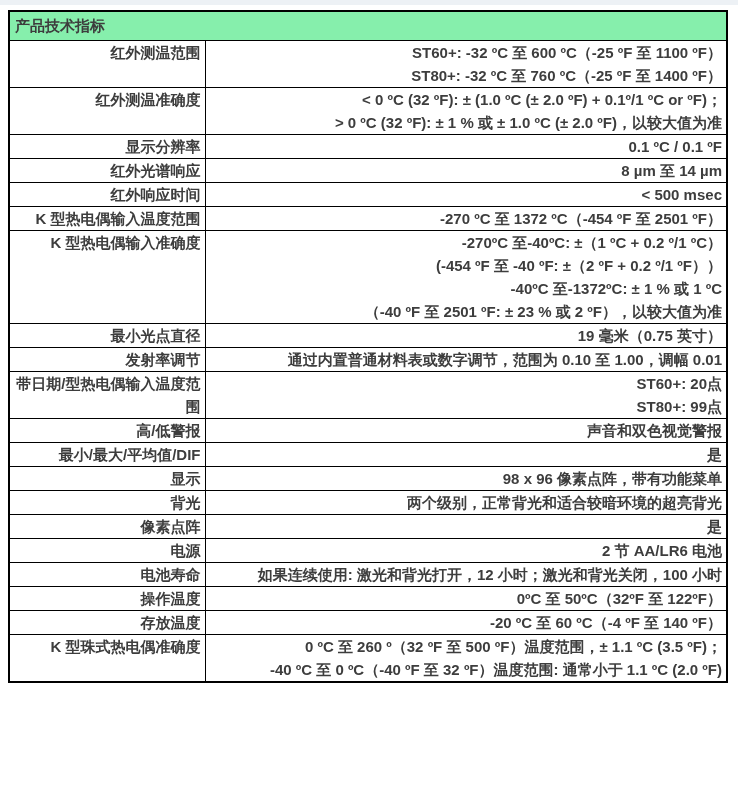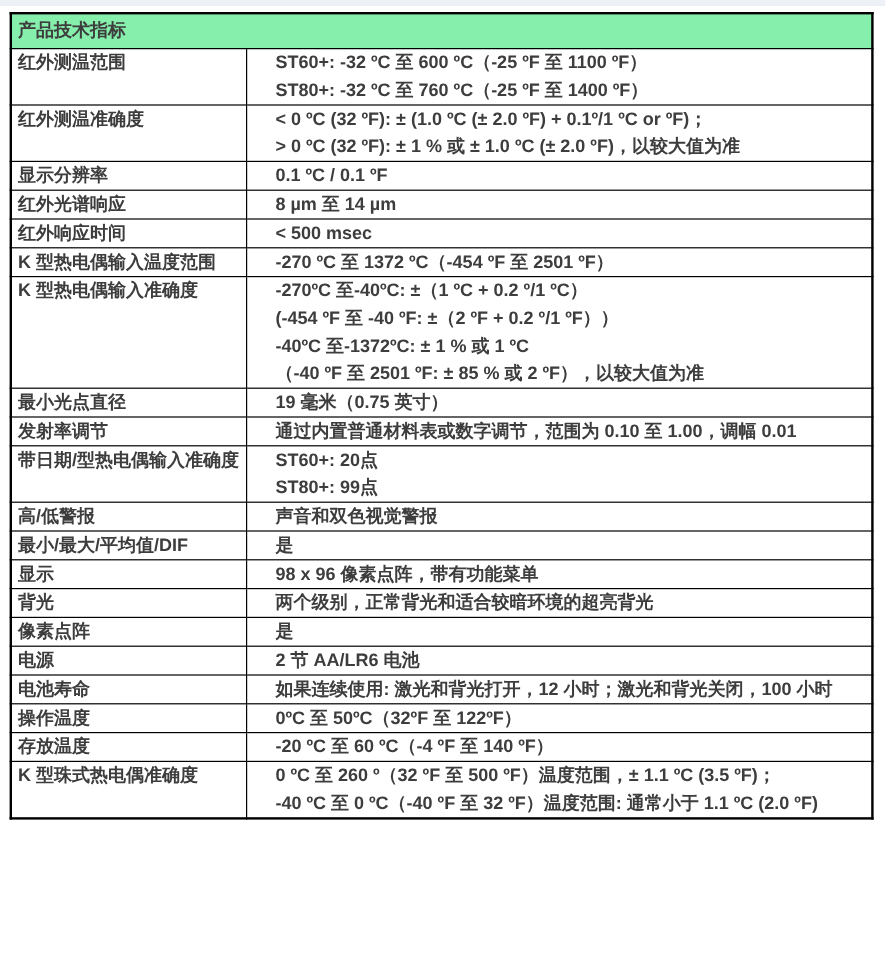--- a/index.html
+++ b/index.html
@@ -38,20 +38,21 @@
     padding: 3px 4px 3px 5px;
     text-align: left;
   }
   td.label-cell, td.value-cell {
     border: 1px solid #000;
     font-size: 15px;
     line-height: 23px;
     vertical-align: top;
     padding: 0 4px 0 5px;
     word-break: break-all;
+    text-align: right;
   }
   td.value-cell { padding-left: 24px; }
   .value-cell div { white-space: normal; }
 </style>
 </head>
 <body>
 
 <div class="top-strip"></div>
 
 <div class="table-wrap">
@@ -101,37 +102,37 @@
           <td class="value-cell">
             <div>-270 ºC 至 1372 ºC（-454 ºF 至 2501 ºF）</div>
           </td>
         </tr>
         <tr>
           <td class="label-cell">K 型热电偶输入准确度</td>
           <td class="value-cell">
             <div>-270ºC 至-40ºC: ±（1 ºC + 0.2 º/1 ºC）</div>
             <div>(-454 ºF 至 -40 ºF: ±（2 ºF + 0.2 º/1 ºF））</div>
             <div>-40ºC 至-1372ºC: ± 1 % 或 1 ºC</div>
-            <div>（-40 ºF 至 2501 ºF: ± 85 % 或 2 ºF），以较大值为准</div>
+            <div>（-40 ºF 至 2501 ºF: ± 23 % 或 2 ºF），以较大值为准</div>
           </td>
         </tr>
         <tr>
           <td class="label-cell">最小光点直径</td>
           <td class="value-cell">
             <div>19 毫米（0.75 英寸）</div>
           </td>
         </tr>
         <tr>
           <td class="label-cell">发射率调节</td>
           <td class="value-cell">
             <div>通过内置普通材料表或数字调节，范围为 0.10 至 1.00，调幅 0.01</div>
           </td>
         </tr>
         <tr>
-          <td class="label-cell">带日期/型热电偶输入准确度</td>
+          <td class="label-cell">带日期/型热电偶输入温度范围</td>
           <td class="value-cell">
             <div>ST60+: 20点</div>
             <div>ST80+: 99点</div>
           </td>
         </tr>
         <tr>
           <td class="label-cell">高/低警报</td>
           <td class="value-cell">
             <div>声音和双色视觉警报</div>
           </td>

